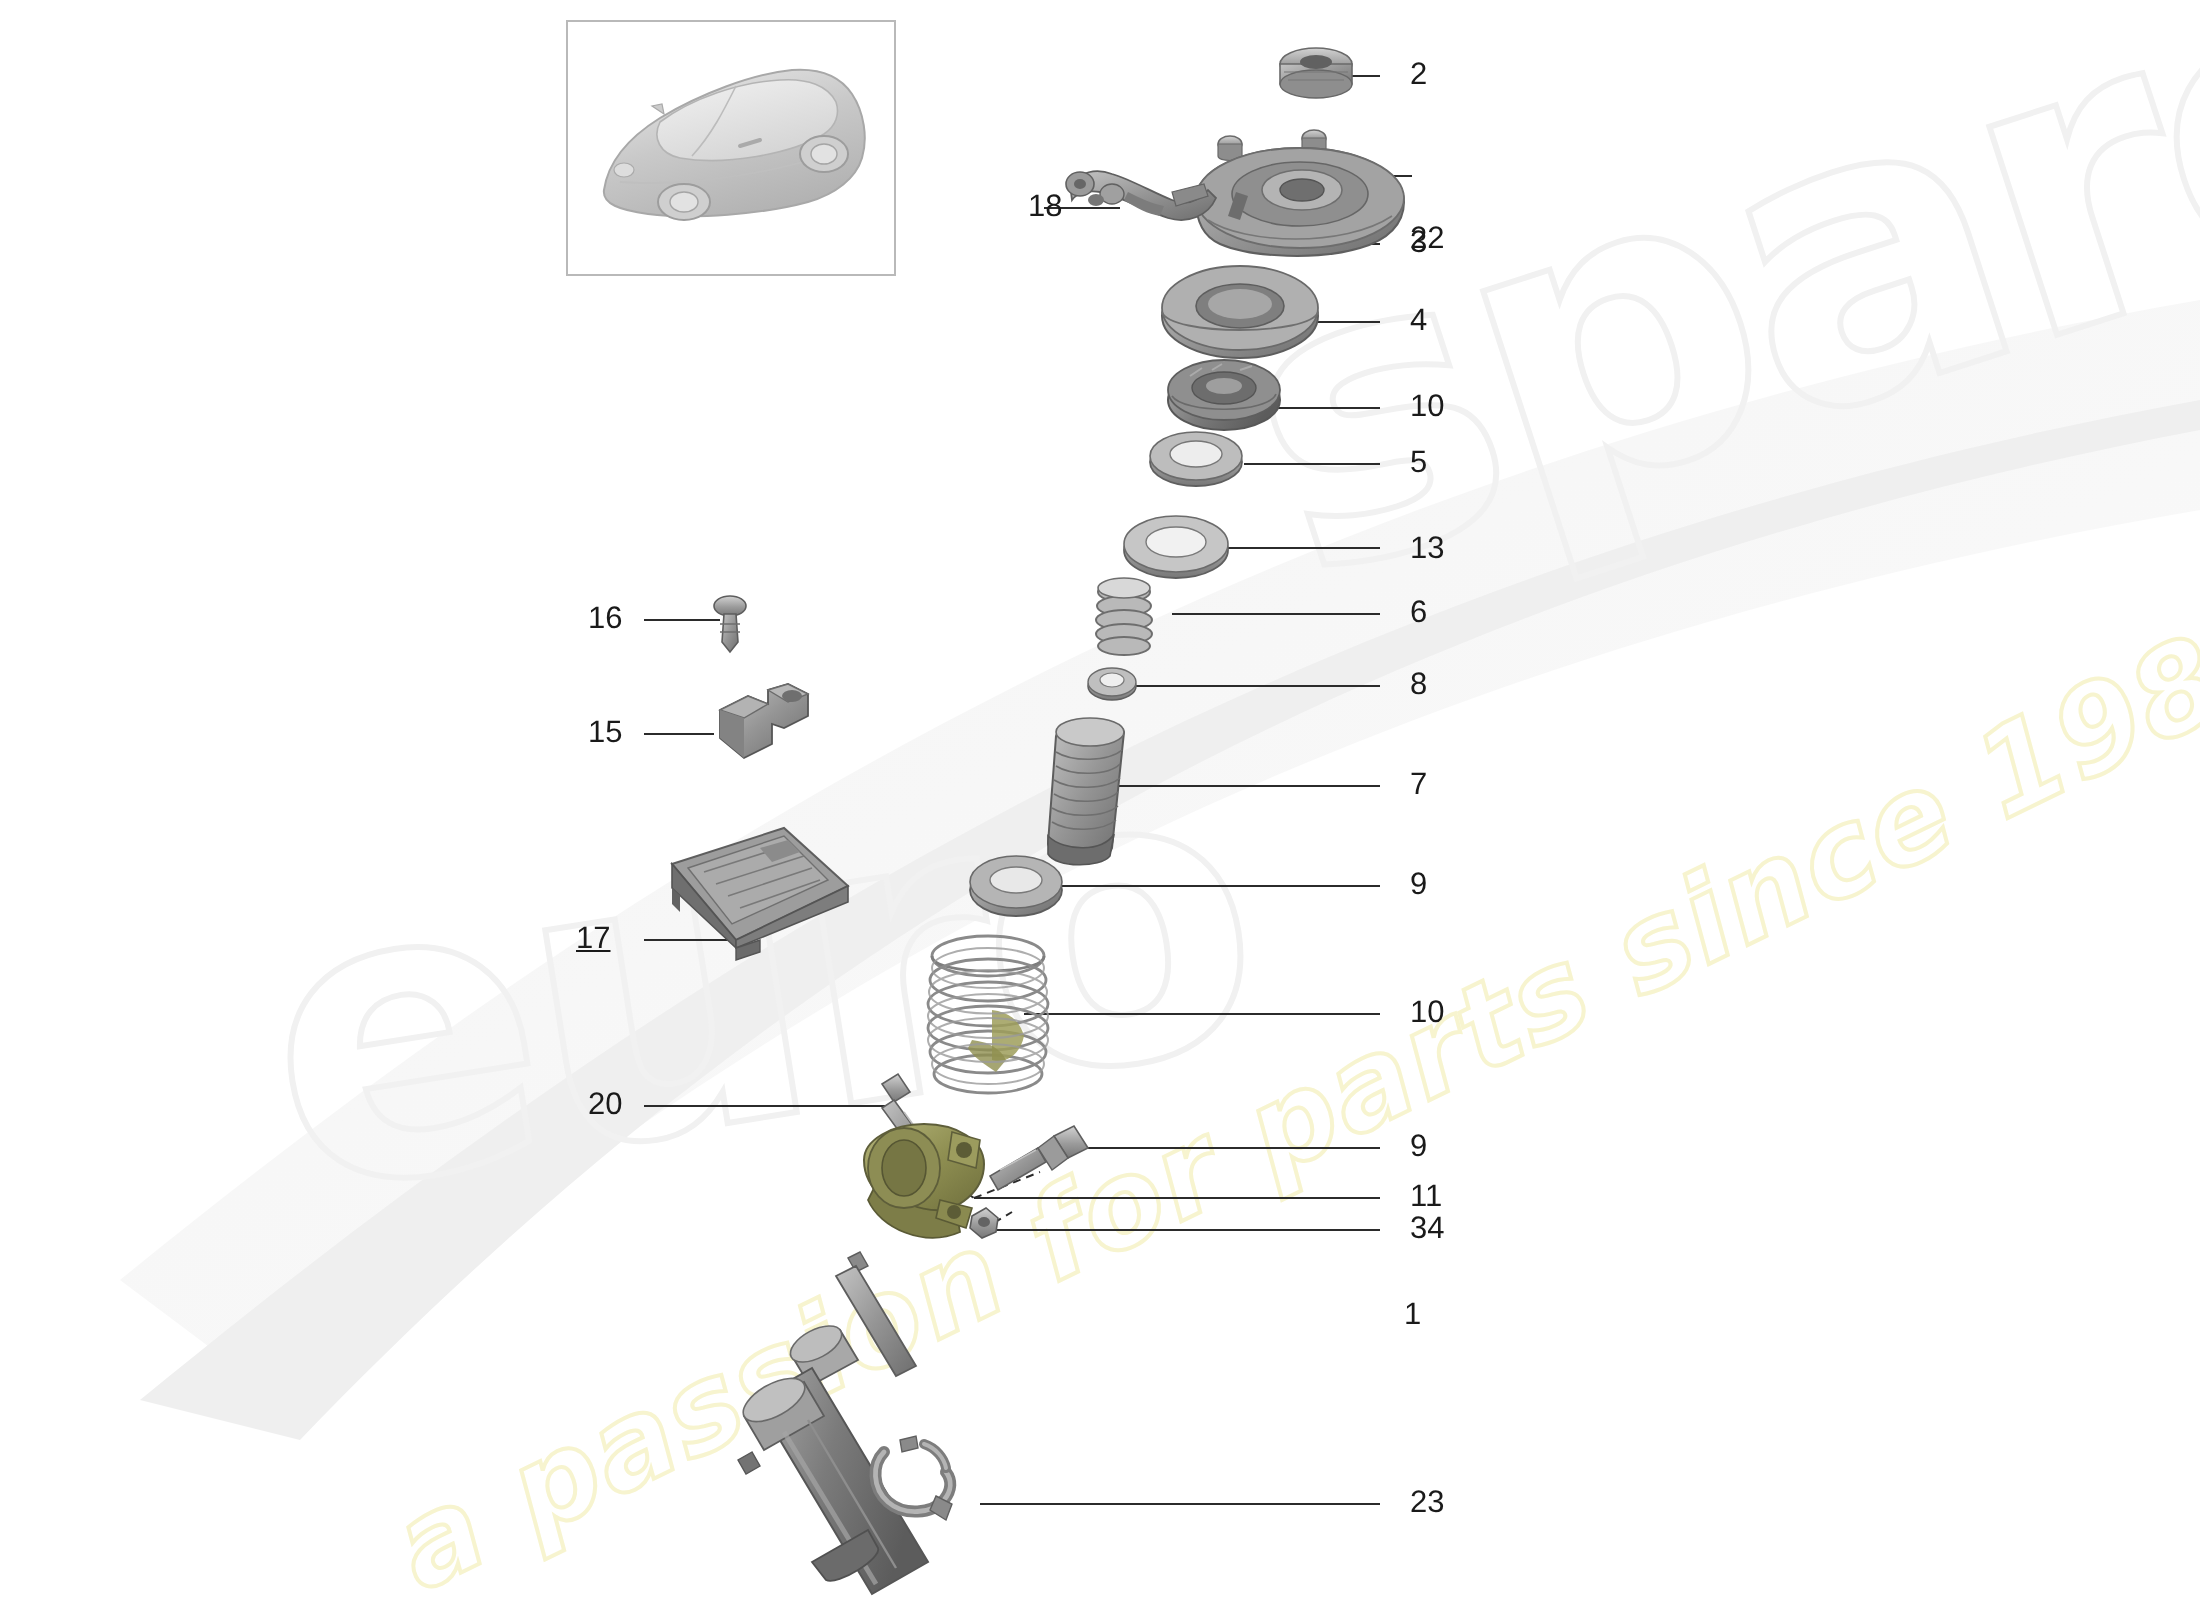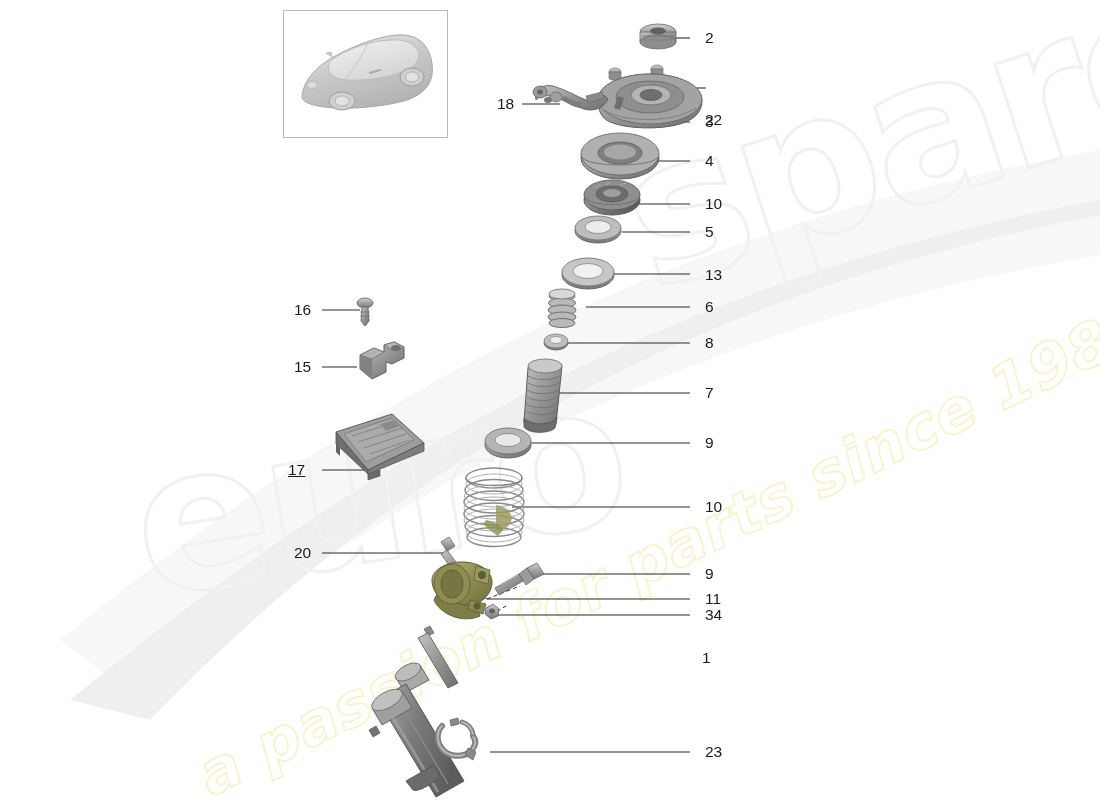--- a/index.html
+++ b/index.html
@@ -405,21 +405,21 @@
       </g>
       <path d="M380,424 l14,-4 l6,6 l-14,5 Z" fill="#8b8b8b"></path>
       <path d="M336,444 L340,448 L340,456 L336,452 Z" fill="#626262"></path>
       <path d="M368,474 L380,470 L380,476 L368,480 Z" fill="#6b6b6b" stroke="#545454" stroke-width="0.7"></path>
     </g>
   </svg>
 
   <div class="callout num" style="left:705px;top:29px;">2</div>
   <div class="callout num" style="left:705px;top:79px;margin-top:32px;">22</div>
   <div class="callout num" style="left:705px;top:113px;">3</div>
-  <div class="callout num" style="left:497px;top:95px;">18</div>
+  <div class="callout num" style="left:514px;top:95px;">18</div>
   <div class="callout num" style="left:705px;top:152px;">4</div>
   <div class="callout num" style="left:705px;top:195px;">10</div>
   <div class="callout num" style="left:705px;top:223px;">5</div>
   <div class="callout num" style="left:705px;top:266px;">13</div>
   <div class="callout num" style="left:705px;top:298px;">6</div>
   <div class="callout num" style="left:705px;top:334px;">8</div>
   <div class="callout num" style="left:705px;top:384px;">7</div>
   <div class="callout num" style="left:705px;top:434px;">9</div>
   <div class="callout num" style="left:705px;top:498px;">10</div>
   <div class="callout num" style="left:705px;top:565px;">9</div>

